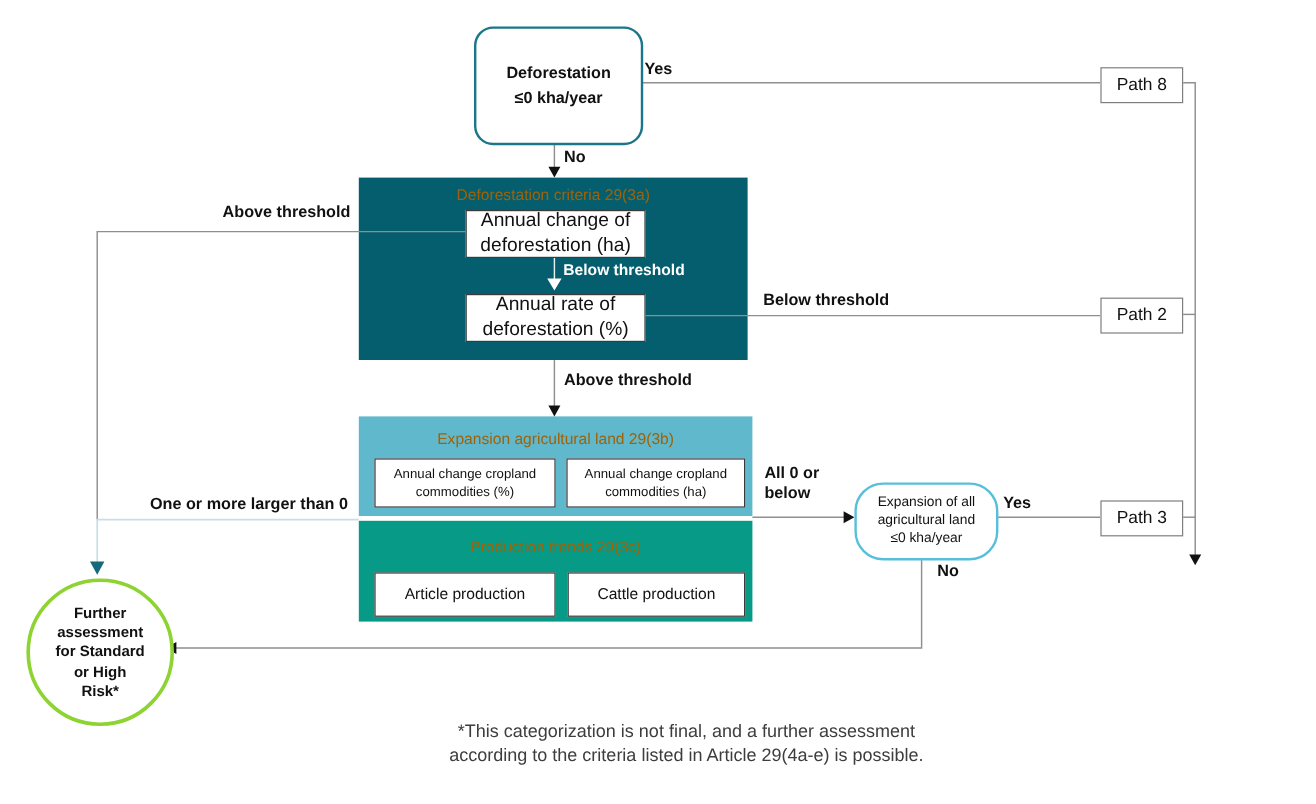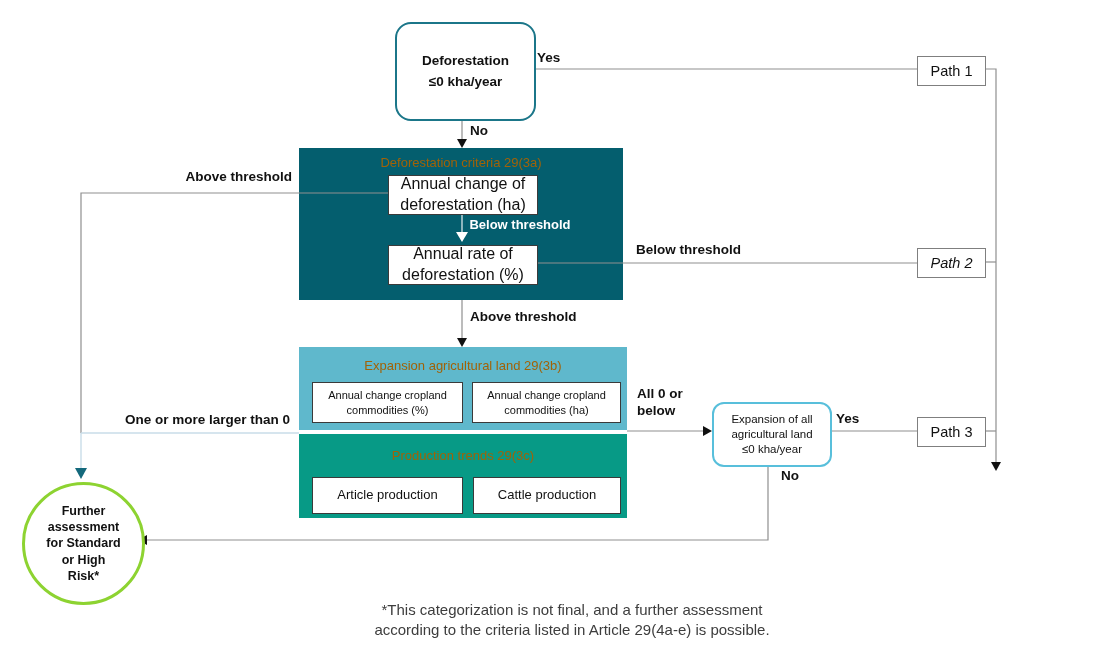--- a/index.html
+++ b/index.html
@@ -18,21 +18,21 @@
     display:flex;align-items:center;justify-content:center;text-align:center;
     font-size:16px;line-height:1.3;white-space:pre-line;color:#111;
   }
   .whitebox.big{font-size:13px;border-width:1.5px;}
   .decision{
     position:absolute;background:#fff;z-index:3;border-radius:16px;
     display:flex;align-items:center;justify-content:center;text-align:center;
     white-space:pre-line;
   }
   .decision.top{border:2.5px solid #1b7689;font-weight:bold;font-size:13.5px;line-height:1.5;}
-  .decision.exp{border:2.5px solid #58bfdb;border-radius:12px;font-size:11.5px;line-height:1.3;}
+  .decision.exp{border:2.5px solid #58bfdb;border-radius:24px;font-size:11.5px;line-height:1.3;}
   .pathbox{
     position:absolute;background:#fff;border:1.3px solid #7f7f7f;z-index:3;
     display:flex;align-items:center;justify-content:center;font-size:14.5px;color:#111;
   }
   .circle{
     position:absolute;background:#fff;border-radius:50%;z-index:3;
     display:flex;align-items:center;justify-content:center;text-align:center;
     font-weight:bold;white-space:pre-line;color:#111;
   }
   .c-low{border:4px solid #8dd331;font-size:14px;}
@@ -102,22 +102,22 @@
 commodities (ha)</div>
 
   <div class="group-title" style="left:299px;top:448px;width:328px;">Production trends 29(3c)</div>
   <div class="whitebox big" style="left:312px;top:477px;width:149px;height:35px;">Article production</div>
   <div class="whitebox big" style="left:473px;top:477px;width:146px;height:35px;">Cattle production</div>
 
   <div class="decision exp" style="left:712px;top:402px;width:116px;height:61px;">Expansion of all
 agricultural land
 ≤0 kha/year</div>
 
-  <div class="pathbox" style="left:917px;top:56px;width:67px;height:28px;">Path 1</div>
-  <div class="pathbox" style="left:917px;top:248px;width:67px;height:28px;font-style:italic;">Path 2</div>
+  <div class="pathbox" style="left:917px;top:56px;width:67px;height:28px;">Path 8</div>
+  <div class="pathbox" style="left:917px;top:248px;width:67px;height:28px;">Path 2</div>
   <div class="pathbox" style="left:917px;top:417px;width:67px;height:28px;">Path 3</div>
 
   <div class="circle c-further" style="left:22px;top:482px;width:117px;height:117px;">Further
 assessment
 for Standard
 or High
 Risk*</div>
 
   <div class="lbl" style="left:537px;top:50px;">Yes</div>
   <div class="lbl" style="left:470px;top:123px;">No</div>

